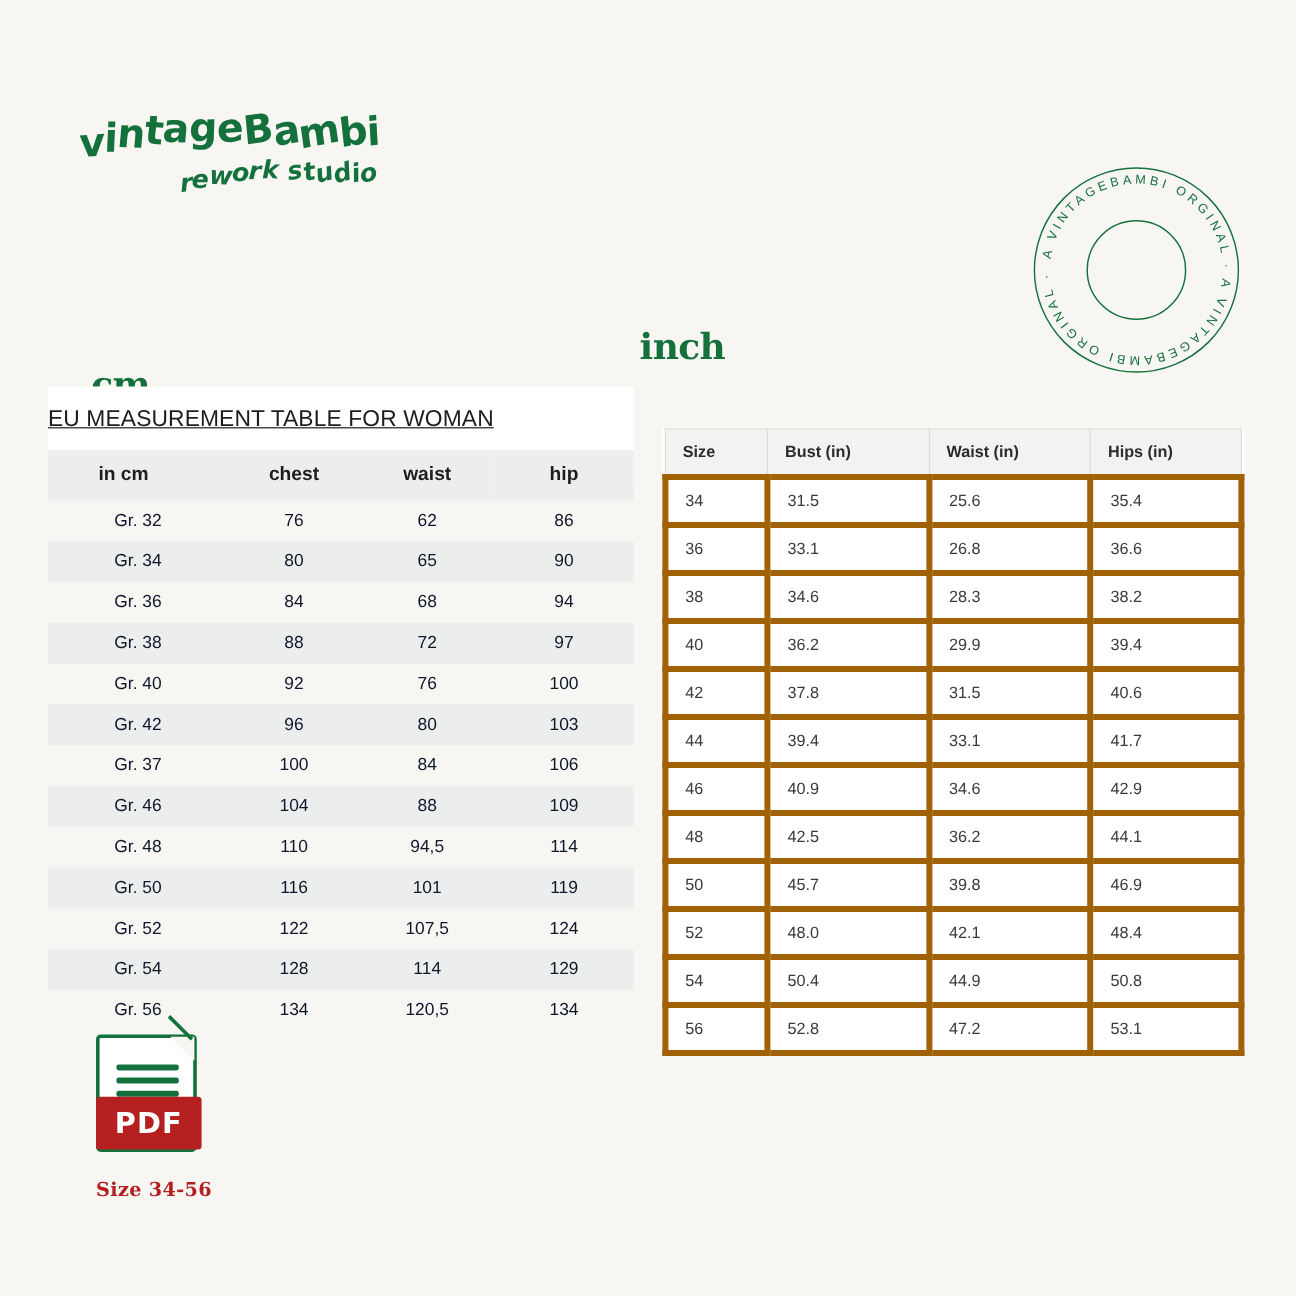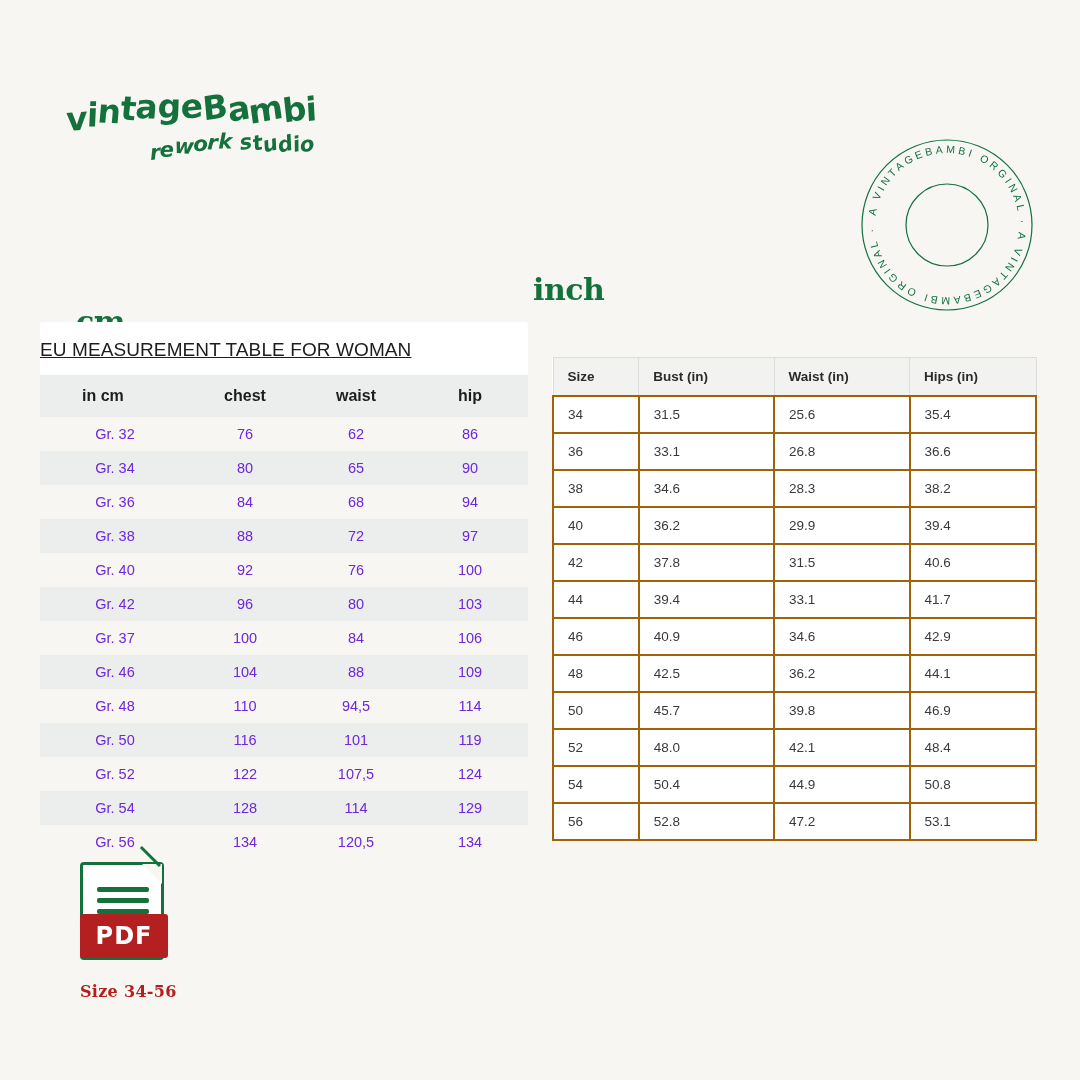--- a/index.html
+++ b/index.html
@@ -103,21 +103,21 @@
     background: #eceded;
     font-size: 16px;
     font-weight: bold;
     color: #1d1d1b;
     padding: 12px 0;
     text-align: center;
   }
   table.cm thead.hdr th.first { text-align: left; padding-left: 42px; }
   table.cm tbody td {
     font-size: 14.5px;
-    color: #6d28d9;
+    color: #0f172a;
     text-align: center;
     padding: 9px 0;
   }
   table.cm tbody tr.alt td { background: #eceded; }
   table.cm col.c1 { width: 150px; }
   table.cm col.c2 { width: 110px; }
   table.cm col.c3 { width: 112px; }
   table.cm col.c4 { width: 116px; }
 
   
@@ -136,21 +136,21 @@
   table.inch th {
     background: #f2f2f1;
     border: 1px solid #dcdcda;
     font-size: 13.5px;
     font-weight: bold;
     color: #2b2b29;
     text-align: left;
     padding: 11px 0 11px 14px;
   }
   table.inch td {
-    border: 2px solid #a16207;
+    border: 5px solid #a16207;
     font-size: 13.5px;
     color: #3a3a38;
     text-align: left;
     padding: 10px 0 10px 14px;
     background: #ffffff;
   }
   table.inch col.i1 { width: 86px; }
   table.inch col.i2 { width: 136px; }
   table.inch col.i3 { width: 136px; }
   table.inch col.i4 { width: 127px; }

